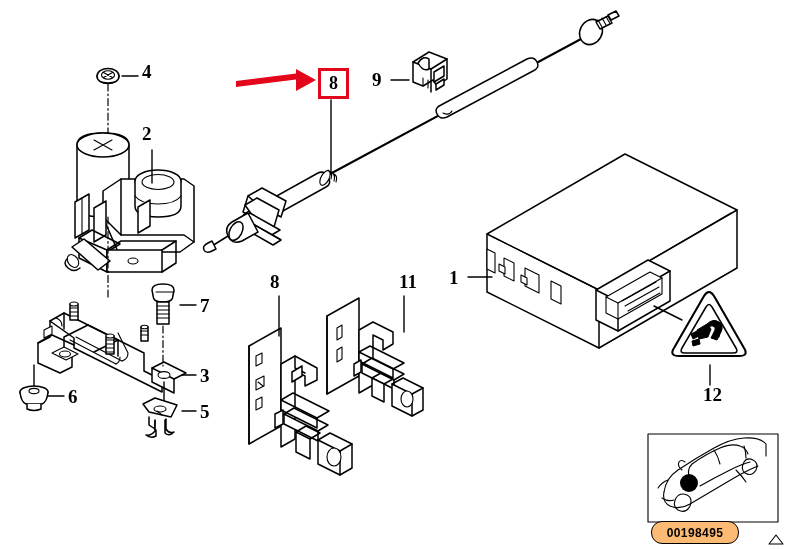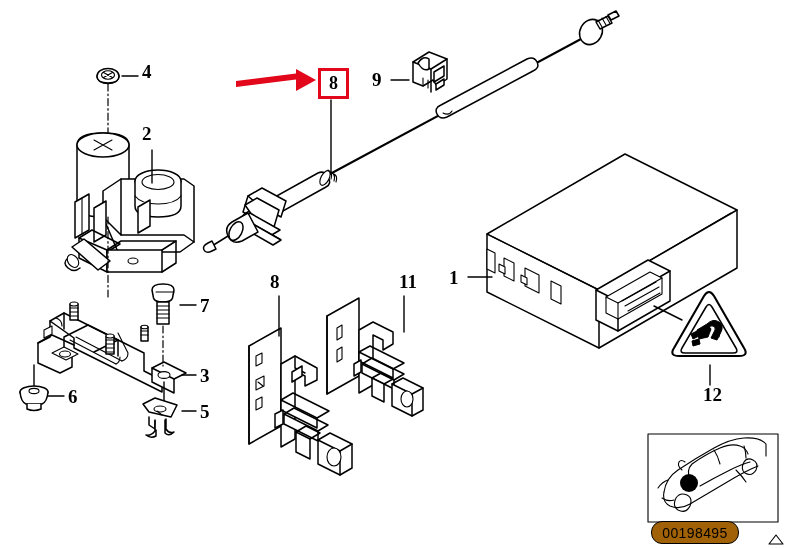--- a/index.html
+++ b/index.html
@@ -32,24 +32,24 @@
     background:#ffffff;
     padding:3px 8px 4px 8px;
     line-height:1;
   }
   #diagid{
     position:absolute;
     left:651px;top:521px;
     width:86px;height:21px;
     border:1.6px solid #000;
     border-radius:11px;
-    background:#a16207;
+    background:#fdba74;
     font-family:"Liberation Sans", sans-serif;
-    font-size:14px;
-    font-weight:400;
+    font-size:12px;
+    font-weight:700;
     letter-spacing:.4px;
     display:flex;align-items:center;justify-content:center;
     color:#000;
     user-select:none;
   }
 </style>
 </head>
 <body>
 
 <div id="stage">

